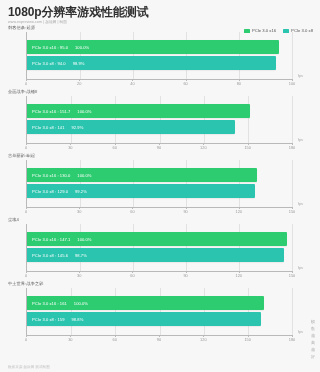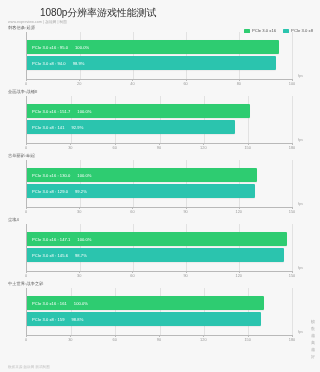--- a/index.html
+++ b/index.html
@@ -6,21 +6,21 @@
   body{
     width:320px;height:372px;overflow:hidden;
     background:#f7f7f7;
     font-family:"Liberation Sans","DejaVu Sans",sans-serif;
     color:#3a3a3a;-webkit-font-smoothing:antialiased;
   }
   .page{position:relative;width:320px;height:372px;background:#f7f7f7;}
 
   
   .header{padding:7px 0 0 8px;}
-  .title{font-size:10px;font-weight:normal;color:#2f2f2f;letter-spacing:-.1px;line-height:11px;margin-left:32px;}
+  .title{font-size:12px;font-weight:bold;color:#2f2f2f;letter-spacing:-.1px;line-height:11px;}
   .subtitle{font-size:3.6px;color:#a8a8a8;margin-top:1.5px;line-height:5px;letter-spacing:.1px;}
 
   .legend{position:absolute;right:7px;top:28px;display:flex;gap:7px;align-items:center;}
   .legend-item{display:flex;align-items:center;gap:2px;}
   .legend-swatch{width:6px;height:4px;border-radius:.5px;display:block;}
   .legend-label{font-size:4.2px;color:#555;white-space:nowrap;}
 
   
   .chart{position:relative;margin:0 0 0 0;padding:0 14px 0 8px;}
   .chart-title{font-size:4.2px;color:#5a5a5a;margin-bottom:2px;letter-spacing:.1px;white-space:nowrap;}

